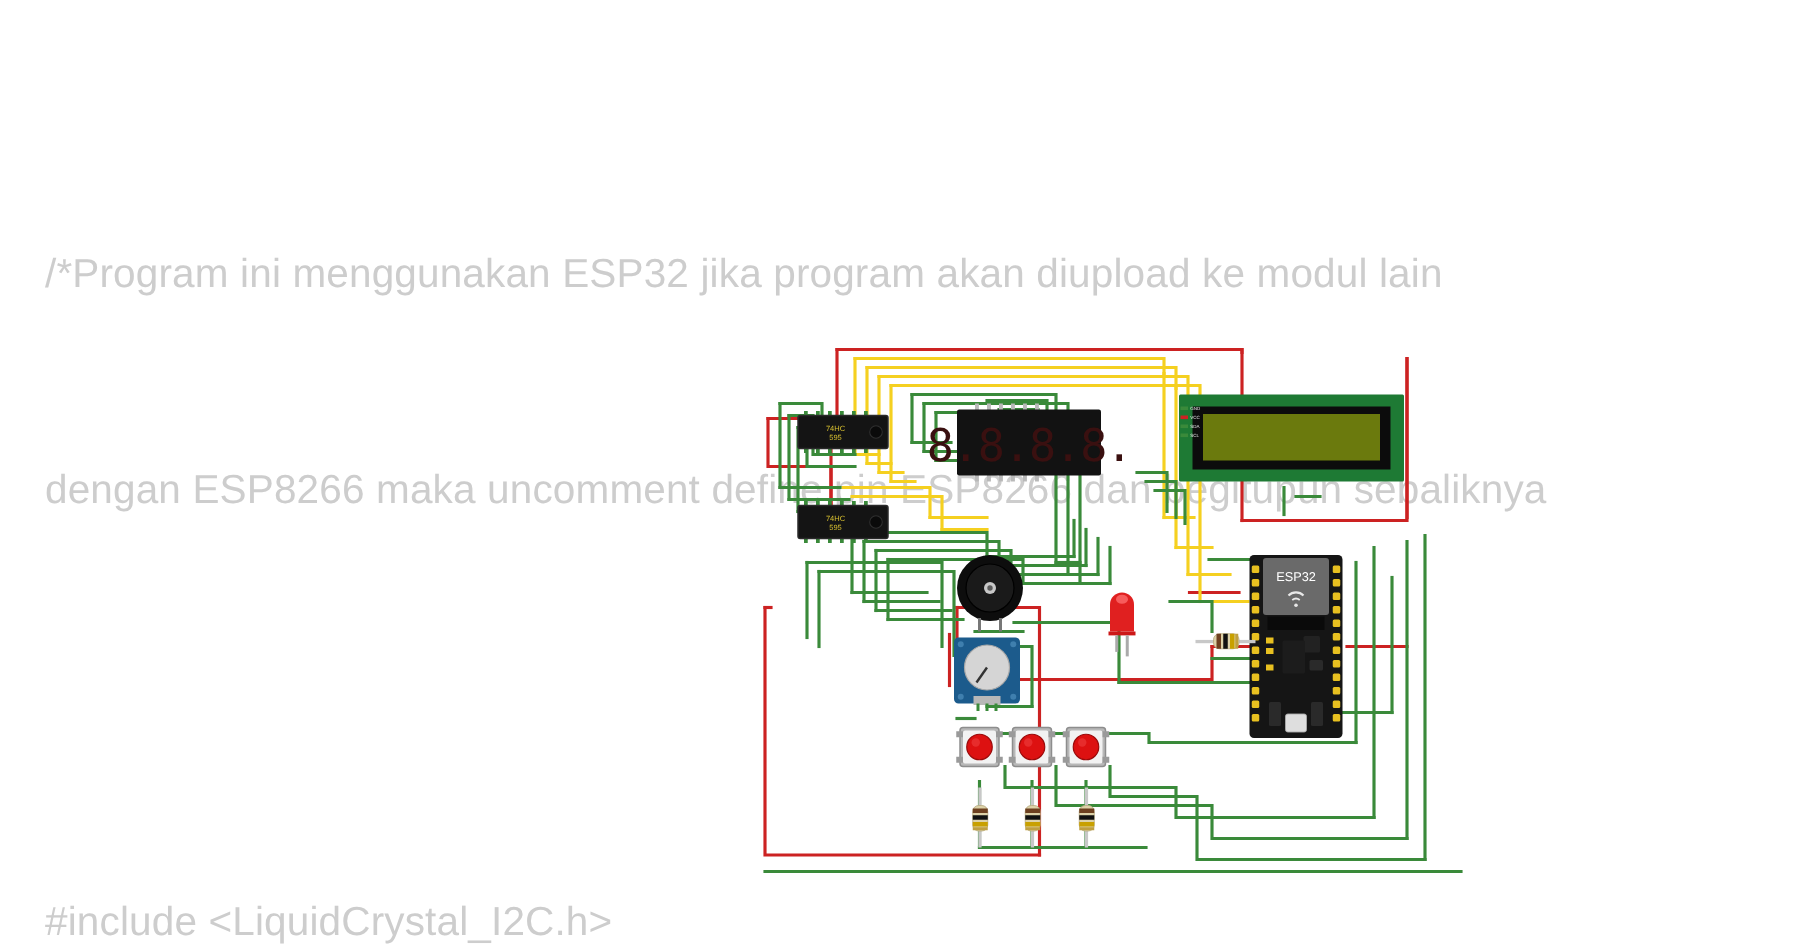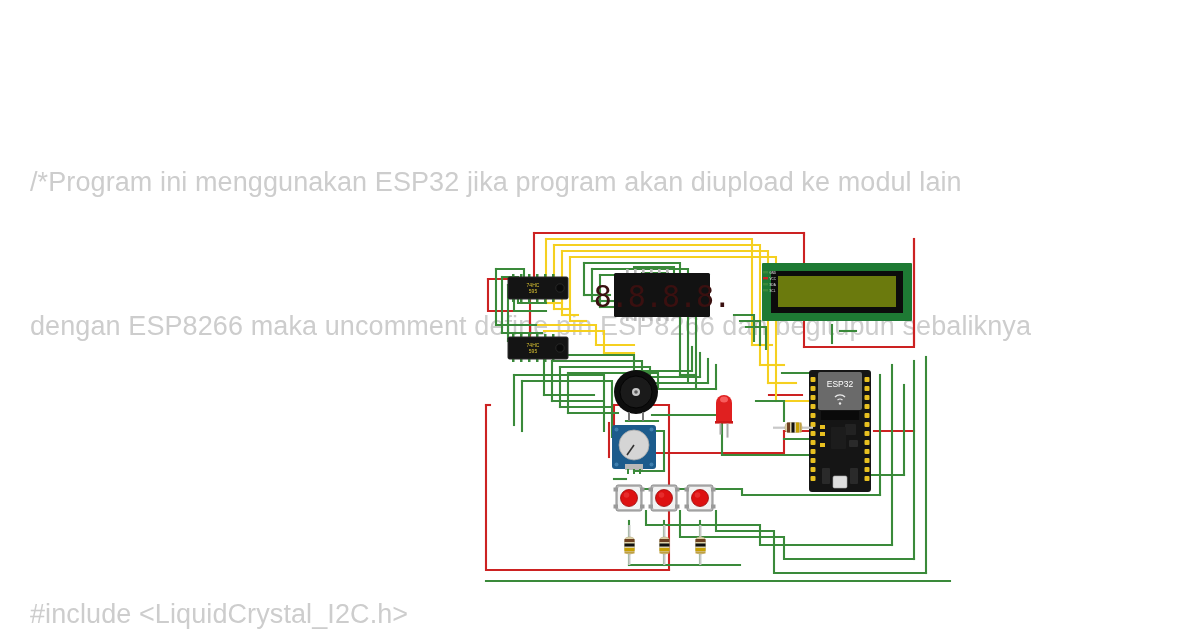--- a/index.html
+++ b/index.html
@@ -10,21 +10,21 @@
   
   #code-layer{
     position:absolute;left:0;top:0;width:1200px;height:630px;
     padding:62px 0 0 30px;box-sizing:border-box;
     color:#cdcdcd;font-size:27px;line-height:48px;
     white-space:pre;letter-spacing:.1px;z-index:1;
   }
   #code-layer .ln{display:block;height:48px;}
   
   #circuit{
-    position:absolute;left:484px;top:225px;width:470px;height:360px;z-index:3;
+    position:absolute;left:508px;top:225px;width:470px;height:360px;z-index:3;
   }
   #circuit svg{display:block;}
 </style>
 </head>
 <body>
 
 <div id="code-layer">
   <span class="ln">/*Program ini menggunakan ESP32 jika program akan diupload ke modul lain</span>
   <span class="ln">dengan ESP8266 maka uncomment define pin ESP8266 dan begitupun sebaliknya</span>
   <span class="ln"></span>

